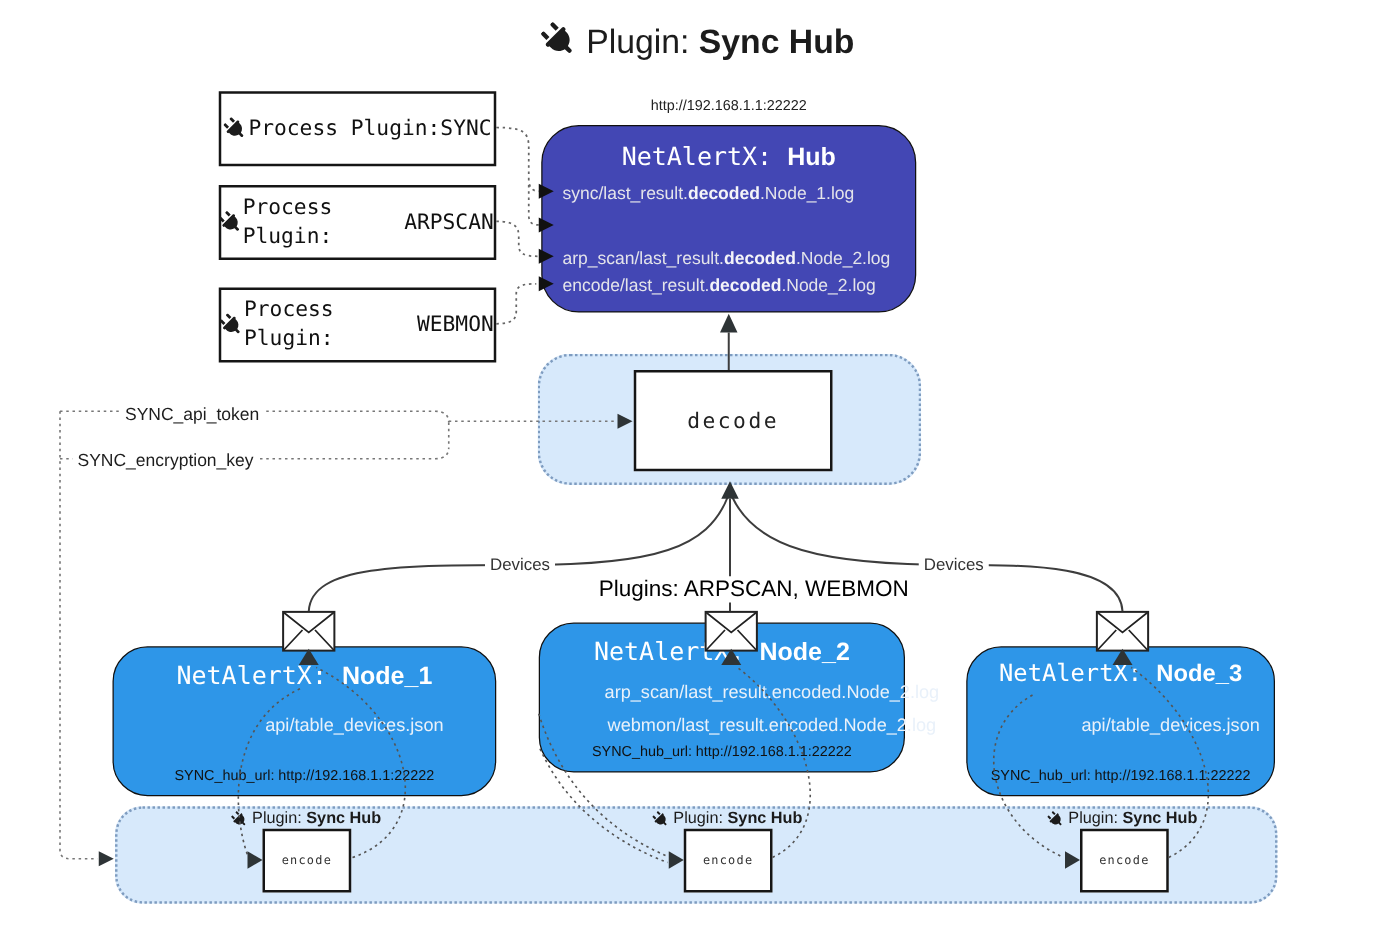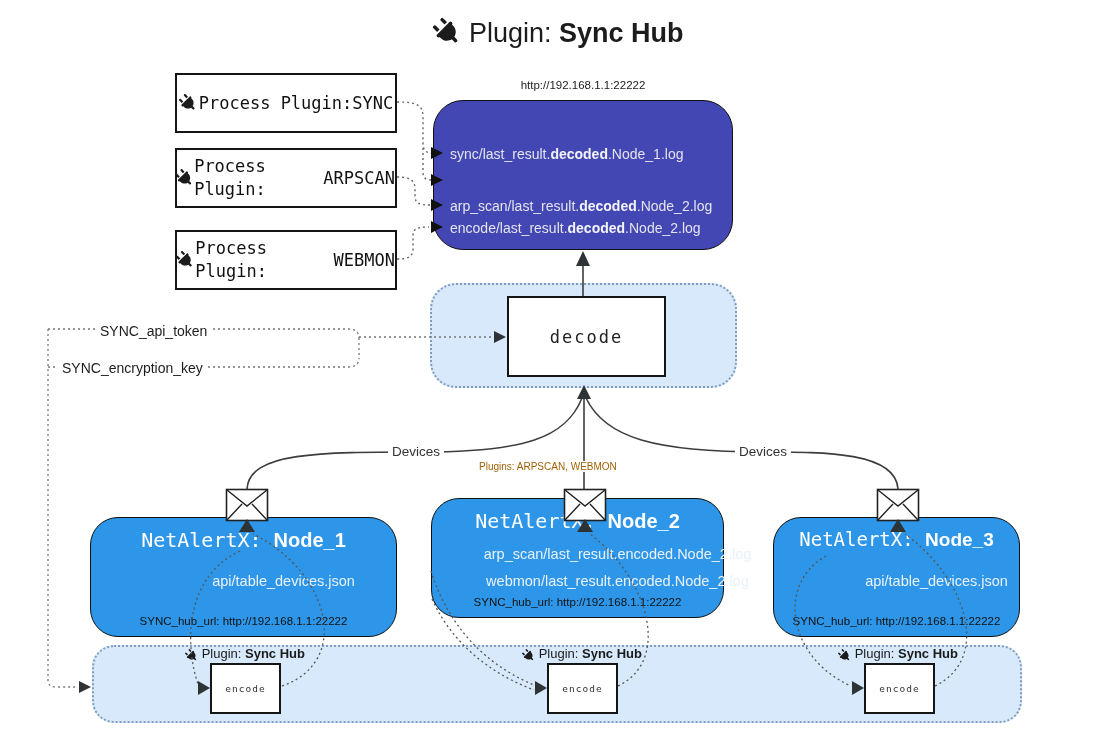--- a/index.html
+++ b/index.html
@@ -41,21 +41,21 @@
   .decode-band{left:430px;top:283px;width:307px;height:105px;}
   .decode-box{left:507px;top:296px;width:159px;height:81px;display:flex;align-items:center;justify-content:center;
     font-family:"DejaVu Sans Mono",monospace;font-size:17px;letter-spacing:2px;color:#222;}
 
   
   .line-label{background:#ffffff;padding:0 4px;color:#1d1d1d;white-space:nowrap;z-index:20;}
   .lbl-api{left:96px;top:323px;font-size:14px;}
   .lbl-key{left:58px;top:360px;font-size:14px;}
   .lbl-dev-l{left:388px;top:444px;font-size:13.5px;color:#333;}
   .lbl-dev-r{left:735px;top:444px;font-size:13.5px;color:#333;}
-  .lbl-plugins{left:475px;top:461px;font-size:10px;color:#a16207;}
+  .lbl-plugins{left:475px;top:461px;font-size:18px;color:#000000;}
 
   
   .node{
     background:#2e96e8;border:1.8px solid #101010;box-sizing:border-box;border-radius:28px;z-index:4;
     color:#ecf3fb;
   }
   .node-title{position:absolute;left:0;top:10px;width:100%;text-align:center;color:#ffffff;
     font-family:"DejaVu Sans Mono",monospace;font-size:20px;white-space:nowrap;}
   .node-line{position:absolute;left:0;width:100%;text-align:center;font-size:14.5px;color:#e9f1fa;white-space:nowrap;padding-left:40px;}
   .node-url{position:absolute;left:0;bottom:9px;width:100%;text-align:center;font-size:11.5px;color:#111;}
@@ -164,20 +164,23 @@
         <svg class="plug" width="18" height="18" viewBox="0 0 384 512">
           <use href="#plug-sym"></use>
         </svg>
         <span>Process Plugin:</span>
       </div>
     <div>WEBMON</div>
   </div>
 
   <div class="abs url-label">http://192.168.1.1:22222</div>
   <div class="abs hub">
+    <div class="hub-title">
+      <span>NetAlertX: </span><span class="bold">Hub</span>
+    </div>
     <div class="hub-line" style="top:45px;"><span>sync/last_result.</span><span class="bold">decoded</span><span>.Node_1.log</span></div>
     <div class="hub-line" style="top:97px;"><span>arp_scan/last_result.</span><span class="bold">decoded</span><span>.Node_2.log</span></div>
     <div class="hub-line" style="top:119px;"><span>encode/last_result.</span><span class="bold">decoded</span><span>.Node_2.log</span></div>
   </div>
 
   <div class="abs band decode-band"></div>
   <div class="abs whitebox decode-box">
       <span>decode</span>
     </div>
 

